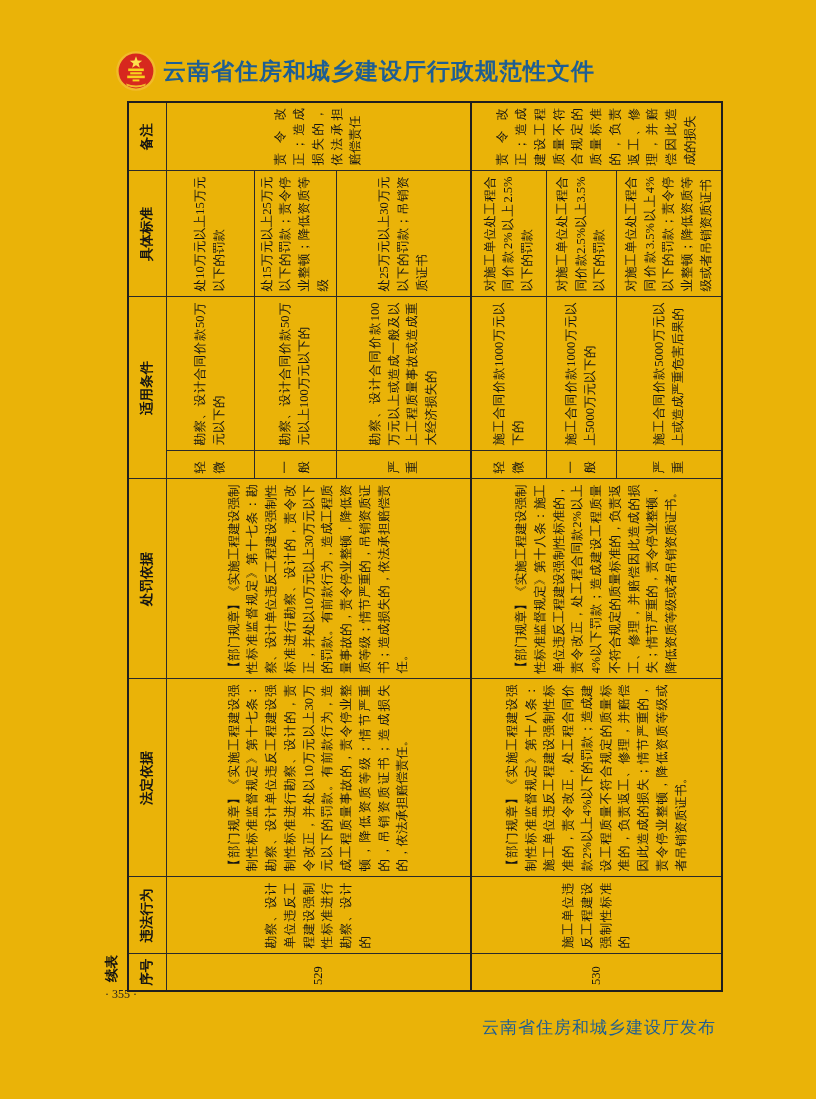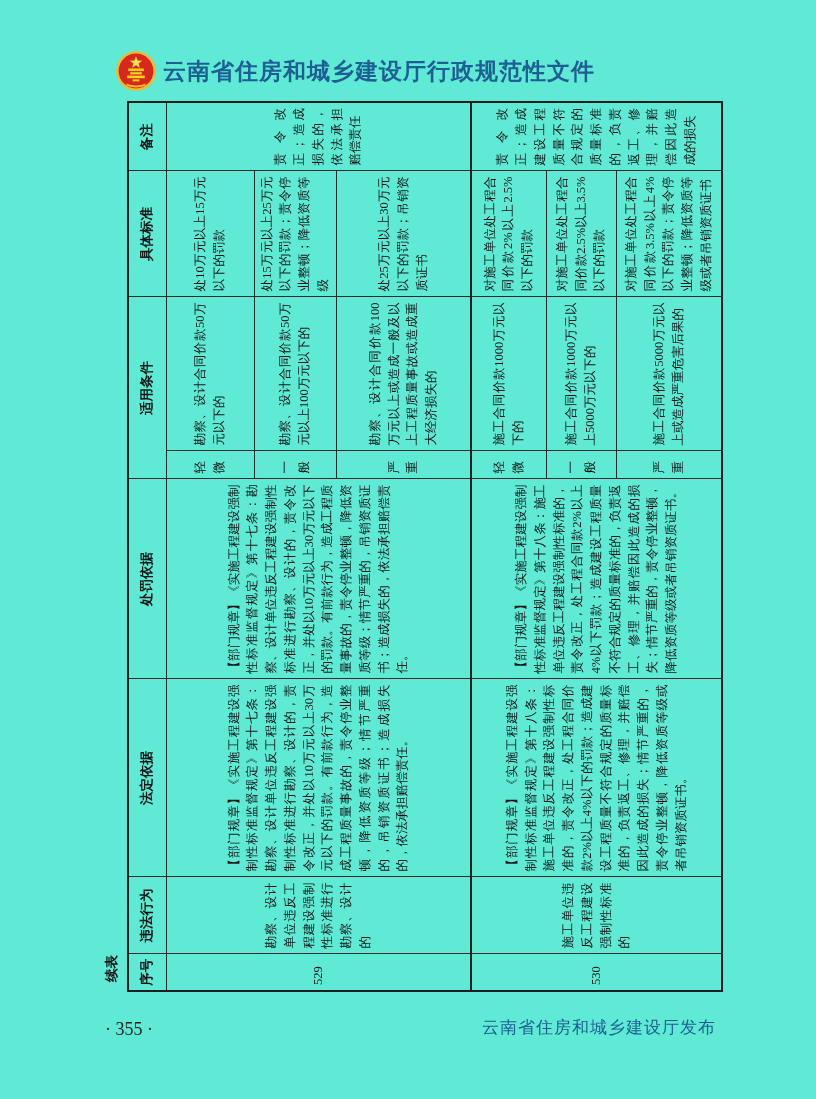--- a/index.html
+++ b/index.html
@@ -1,18 +1,18 @@
 <!DOCTYPE html>
 <html><head>
 <meta charset="utf-8">
 <style>
   * { margin:0; padding:0; box-sizing:border-box; }
   html,body { width:816px; height:1099px; background:#ffffff; overflow:hidden;
               font-family:"Liberation Serif","DejaVu Serif",serif; }
-  .page { position:relative; width:816px; height:1099px; background:#5eead4; }
+  .page { position:relative; width:816px; height:1099px; background:#eab308; }
 
   
   .doc-header { position:absolute; left:116px; top:50px; display:flex; align-items:center; gap:7px; }
   .emblem { width:40px; height:42px; flex:0 0 auto; }
   .doc-title { font-family:"Liberation Sans","DejaVu Sans",sans-serif; font-weight:bold;
                font-size:23px; color:#1e5e93; letter-spacing:1px; white-space:nowrap; }
 
   
   .rot-wrap { position:absolute; left:103px; top:103px; width:613px; height:889px; }
   .rot-inner { width:889px; height:613px; transform-origin:top left;
@@ -25,21 +25,21 @@
   table.law th { font-family:"Liberation Sans","DejaVu Sans",sans-serif;
                  font-weight:bold; font-size:13.5px; padding:2px; text-align:center; }
   table.law td { font-size:12.5px; line-height:1.5; padding:3px 5px;
                  vertical-align:middle; text-align:justify; }
   td.ctr  { text-align:center; }
   td.top  { vertical-align:top; padding-top:6px; }
   td.grade { text-align:center; padding:2px 1px; line-height:1.3; }
   tr.group-start td { border-top:2px solid #1f1f1f; }
 
   
-  .page-num { position:absolute; left:105px; top:1019px; font-size:18px; color:#222; }
+  .page-num { position:absolute; left:105px; top:987px; font-size:12px; color:#222; }
   .publisher { position:absolute; right:100px; top:1016px;
                font-family:"Liberation Sans","DejaVu Sans",sans-serif; font-weight:normal;
                font-size:17px; color:#1e5e93; letter-spacing:1px; }
 </style>
 </head>
 <body>
 
 <div class="page">
 
   <div class="doc-header">

